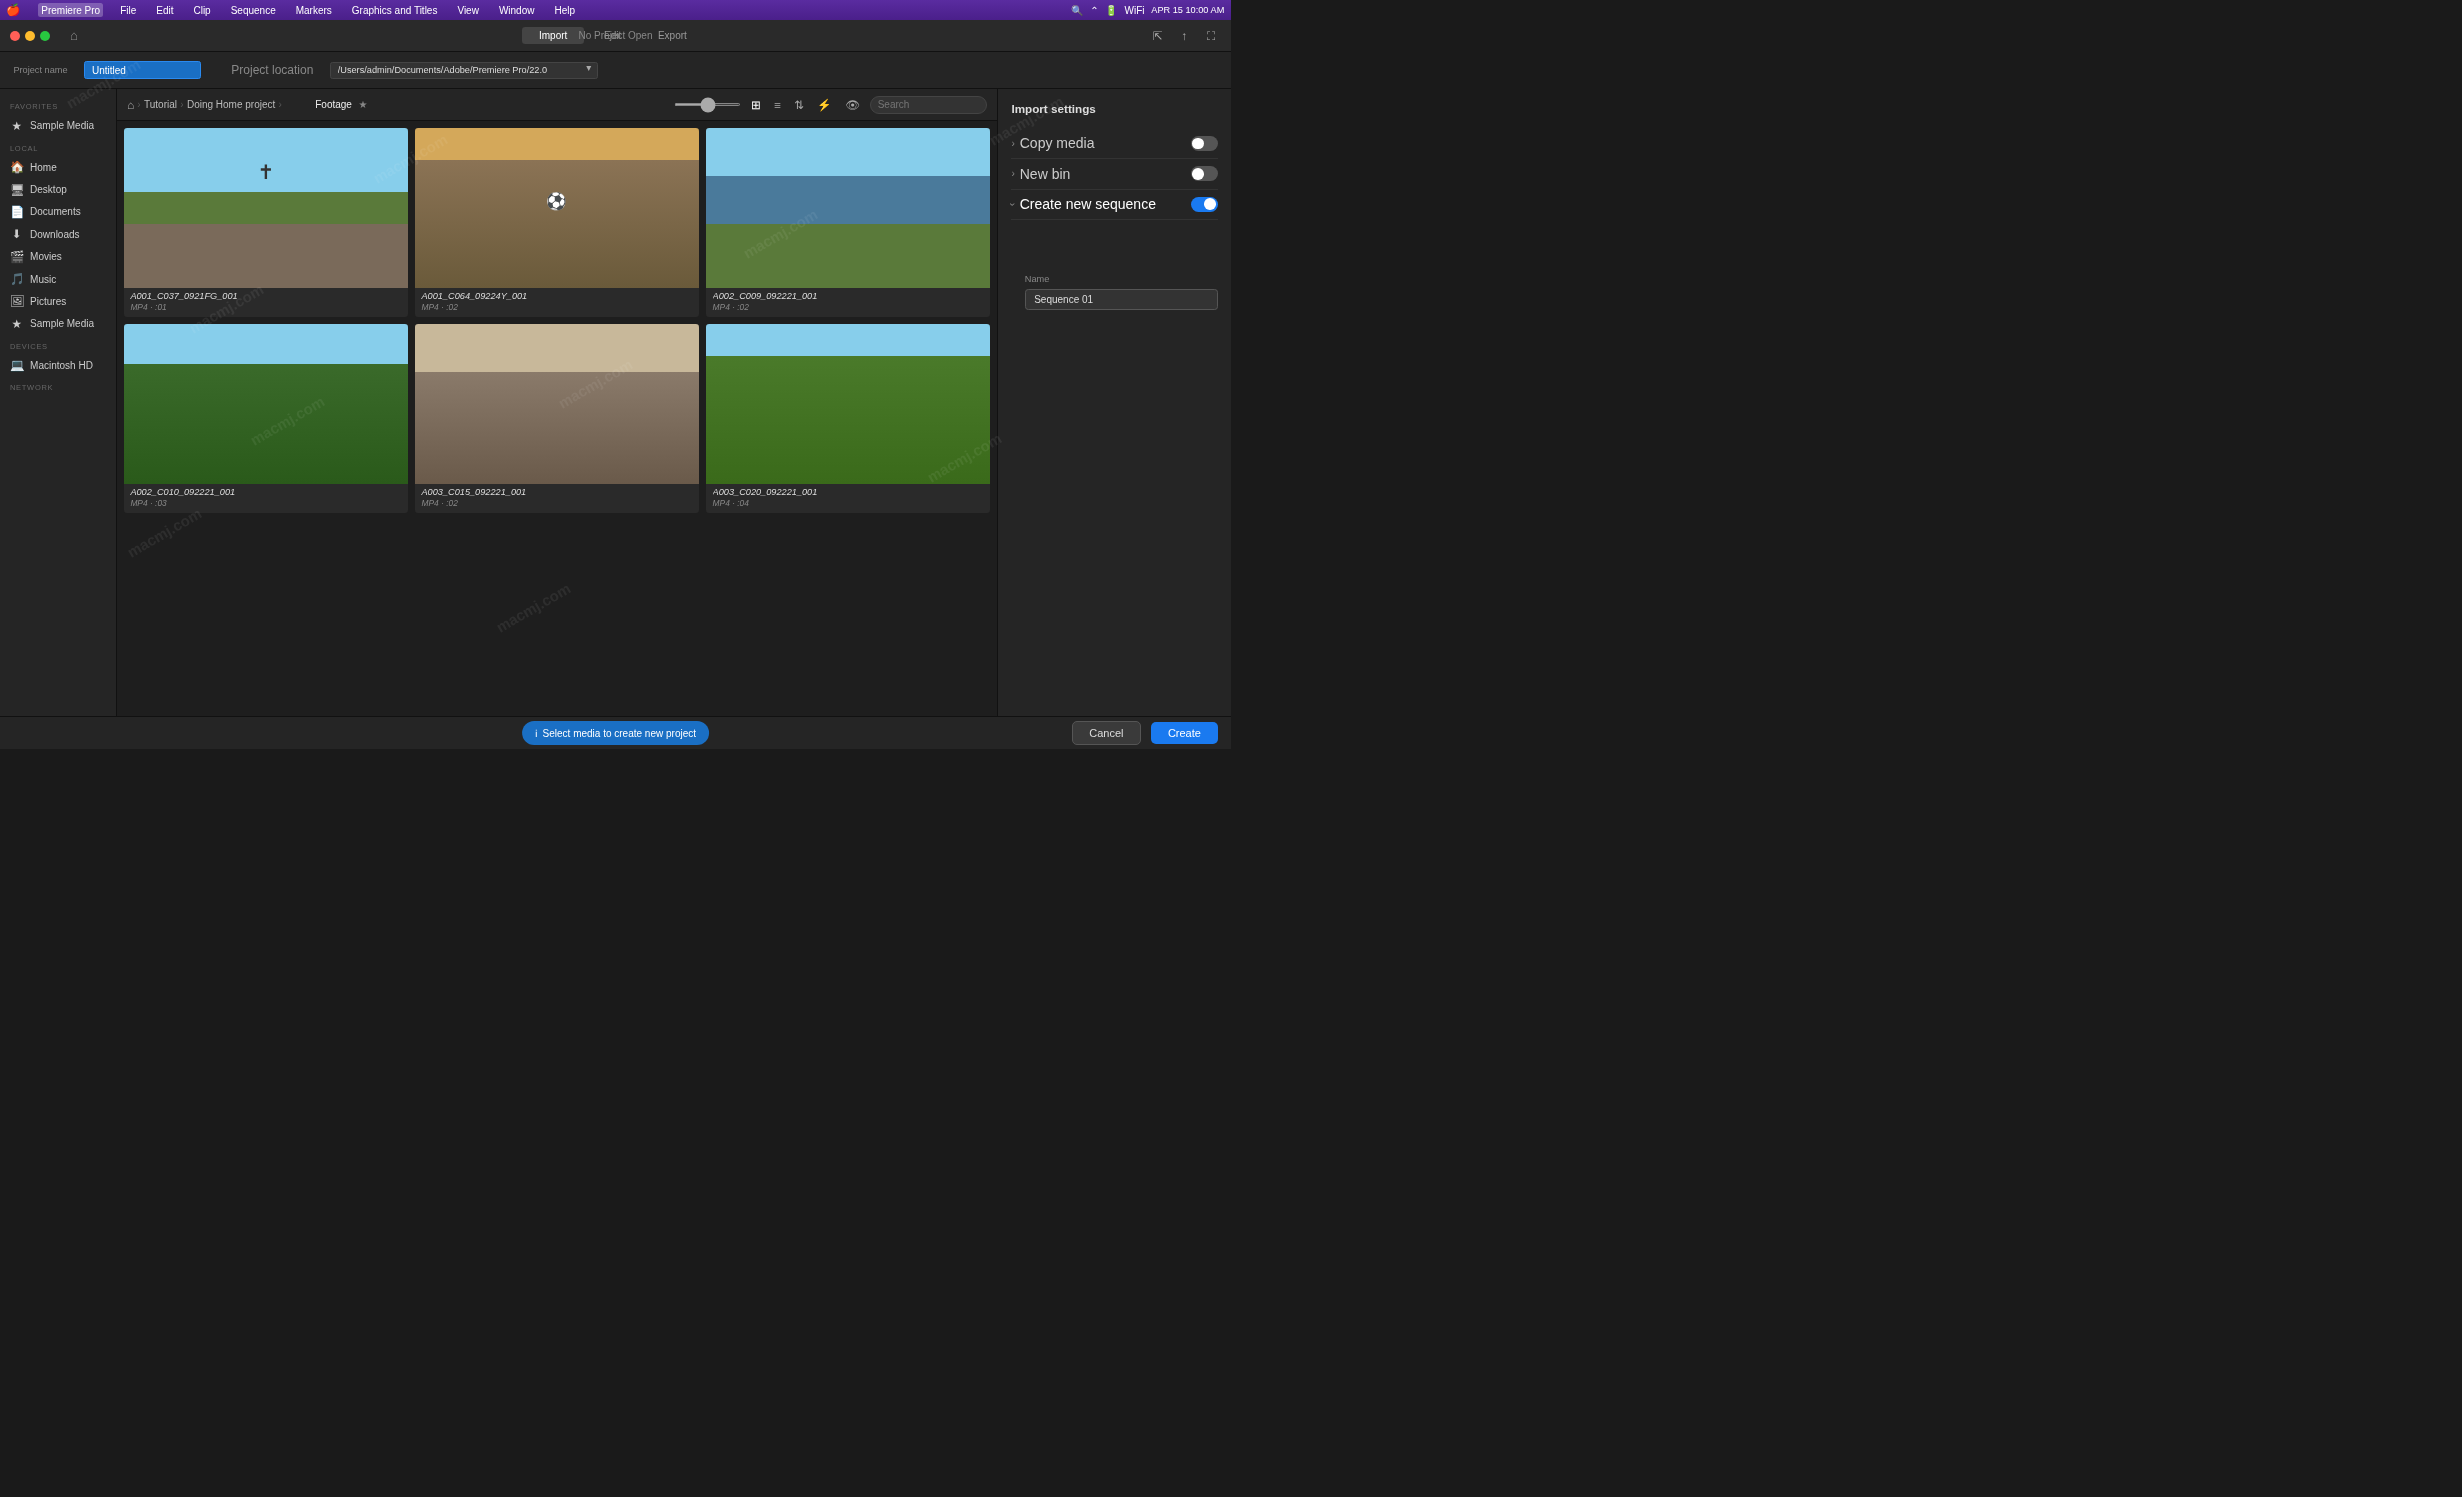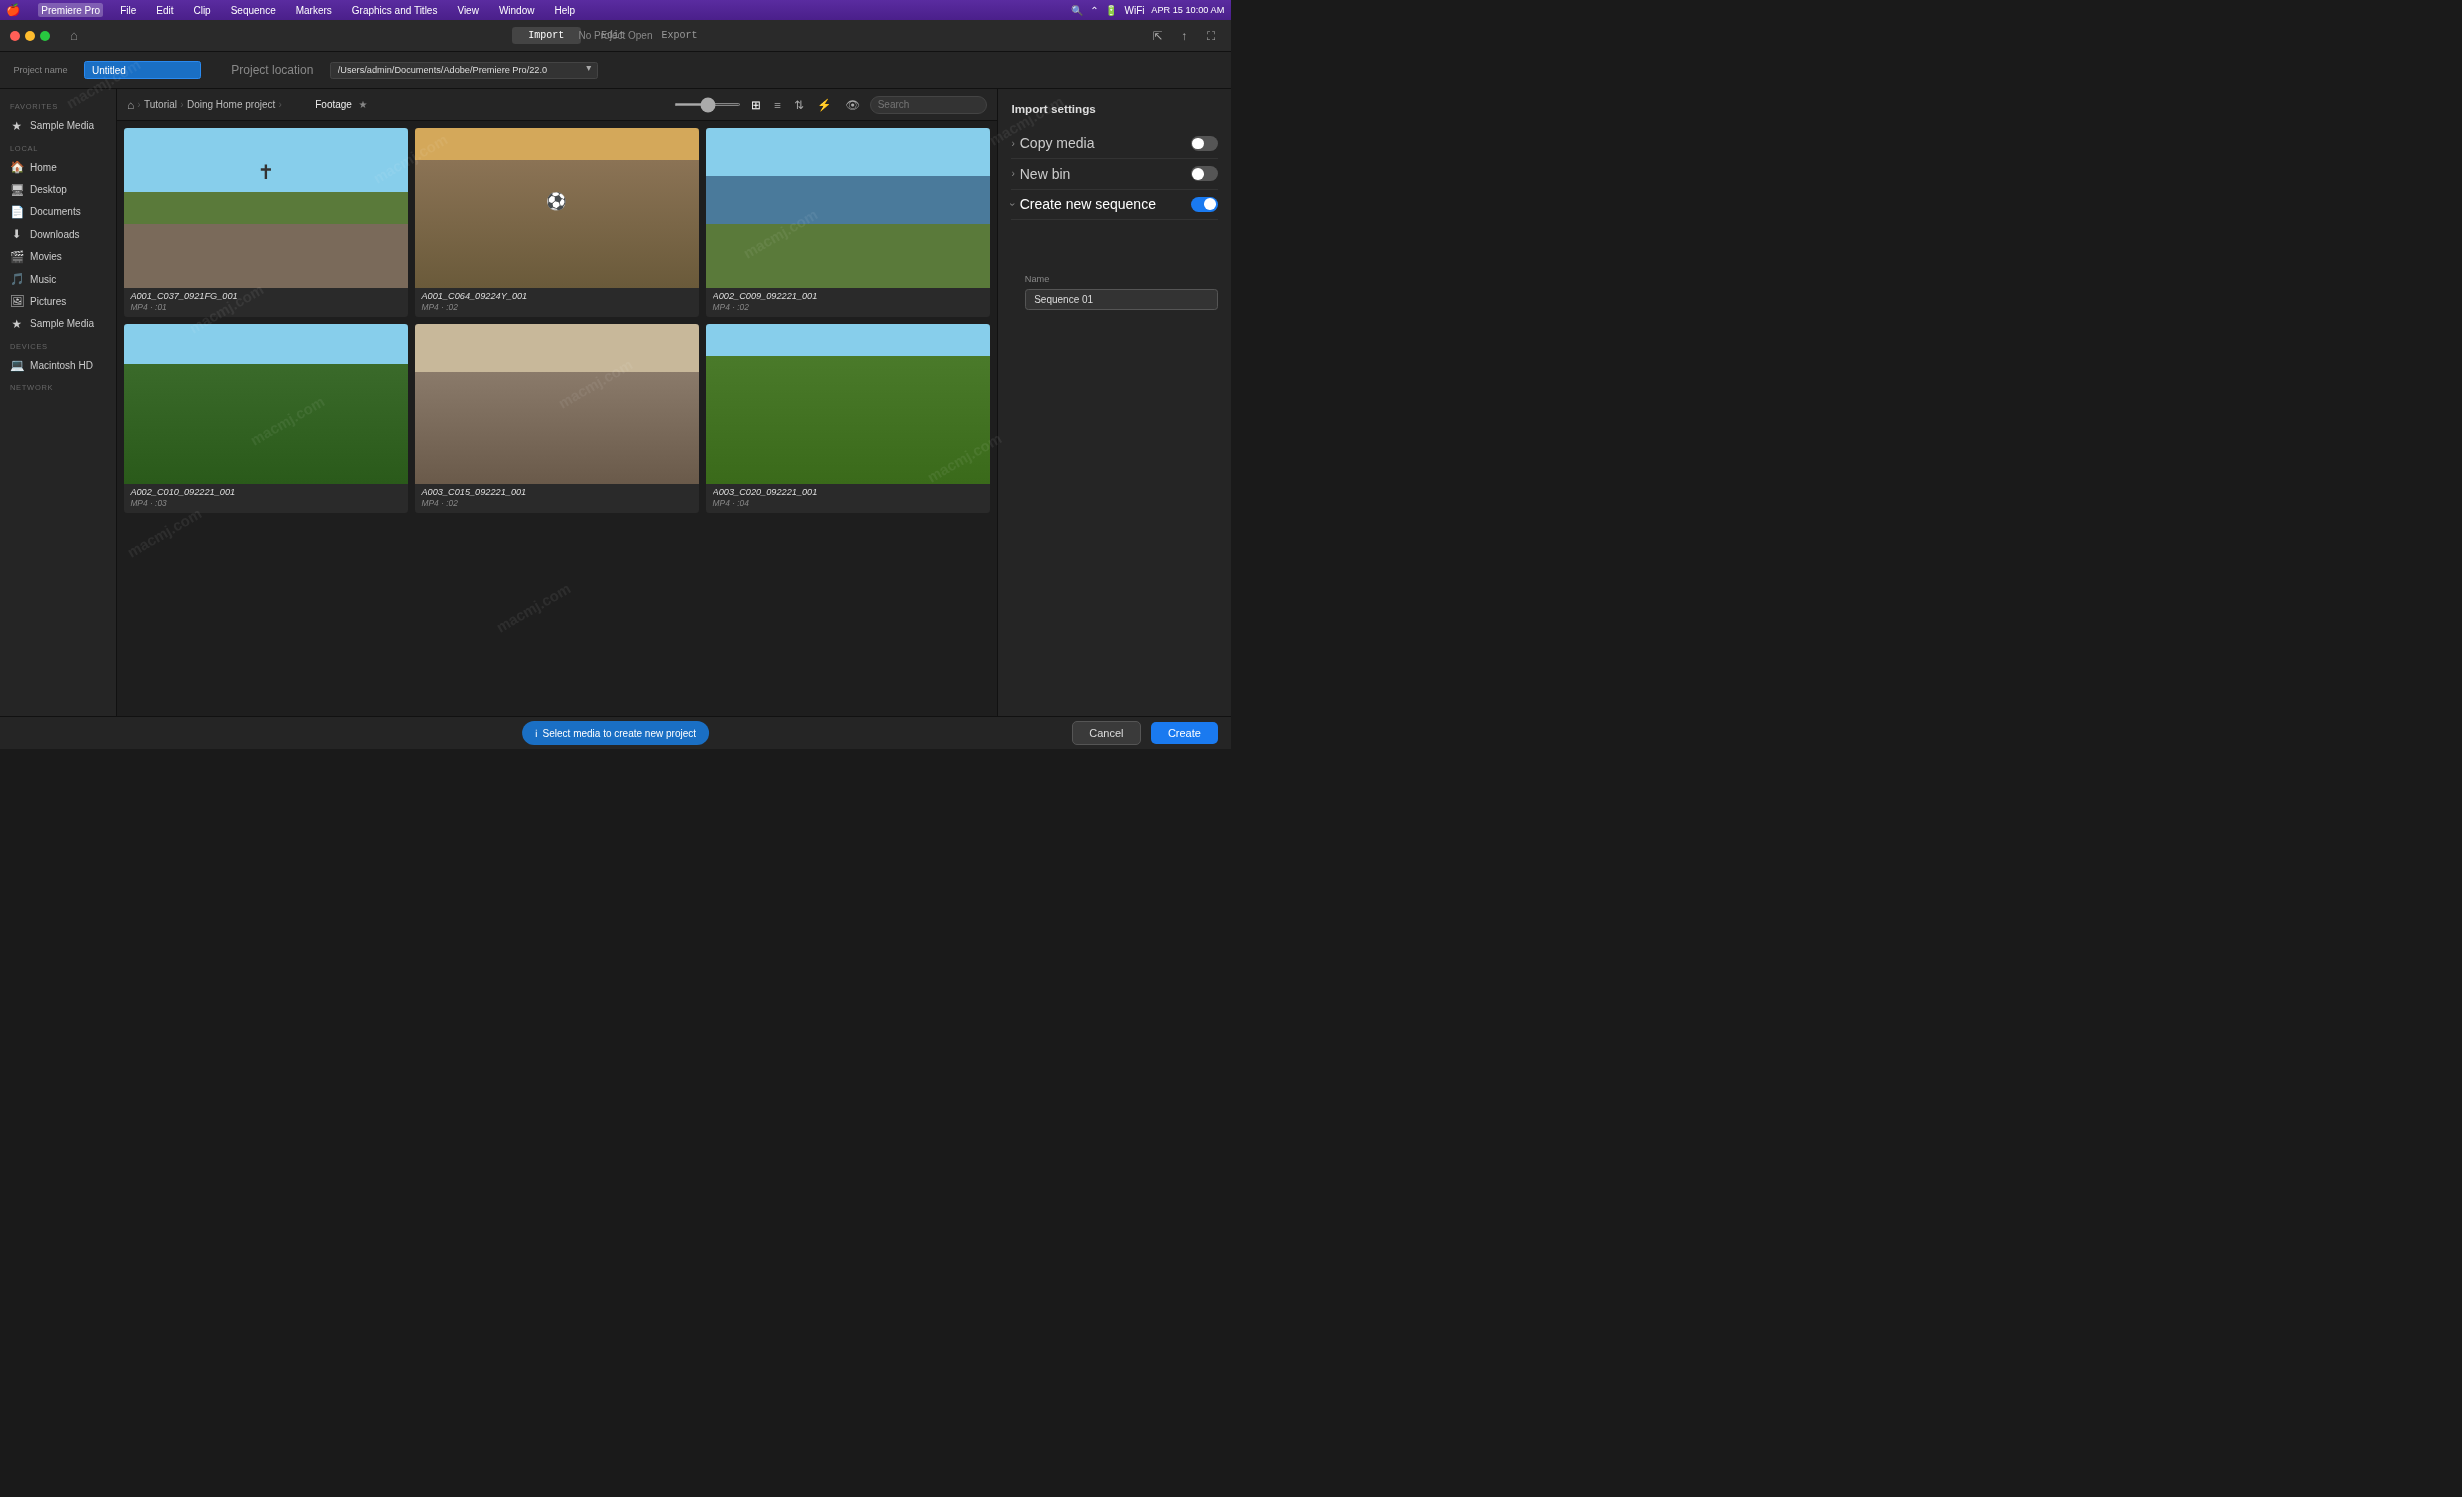--- a/index.html
+++ b/index.html
@@ -78,21 +78,20 @@
       align-items: center;
       flex: 1;
       justify-content: center;
     }
     .titlebar-tab {
       padding: 3.3px 16.7px;
       font-size: 10px;
       color: #999;
       cursor: pointer;
       border-radius: 3.3px;
-      font-family: Liberation Mono, monospace;
     }
     .titlebar-tab.active {
       color: white;
       background: #444;
     }
     .titlebar-center {
       position: absolute;
       left: 50%;
       transform: translateX(-50%);
       font-size: 10px;

